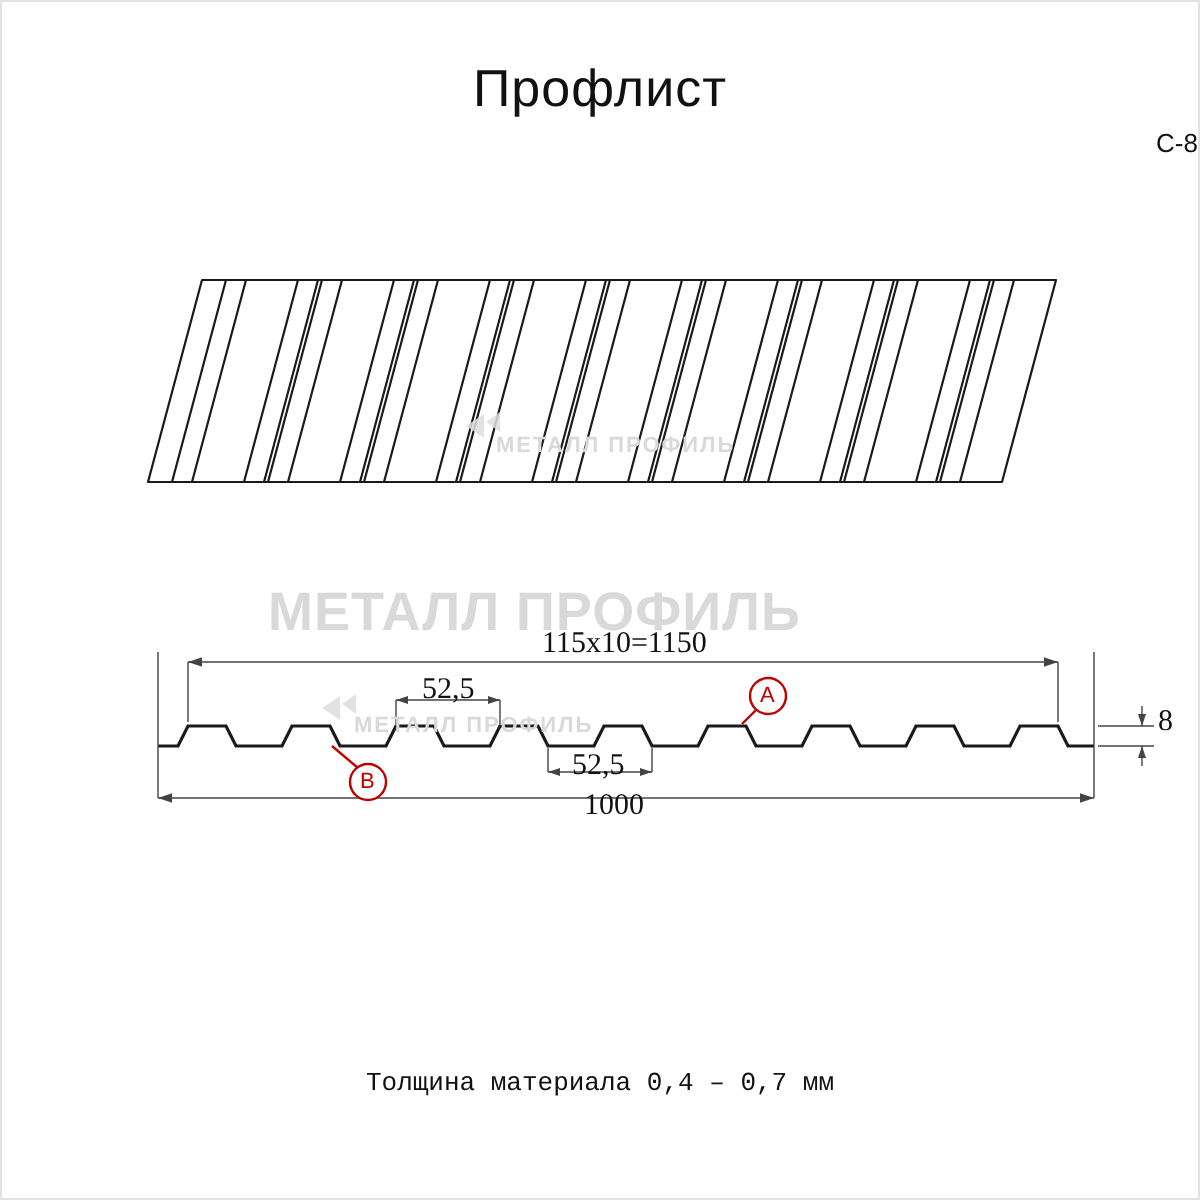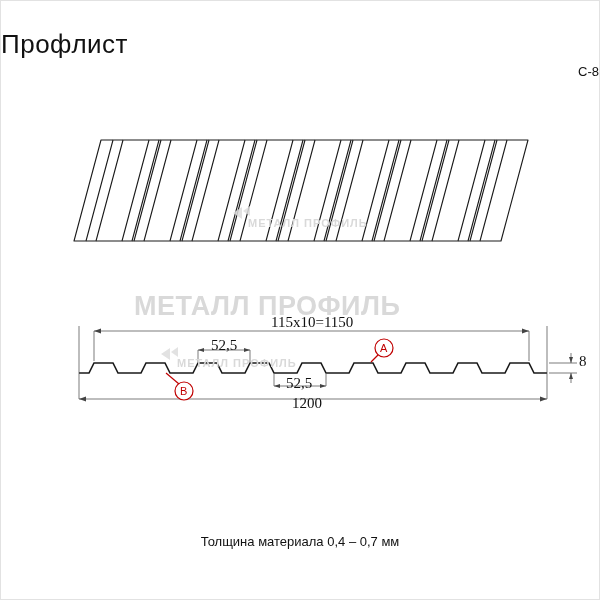--- a/index.html
+++ b/index.html
@@ -19,21 +19,21 @@
     position: absolute;
     inset: 0;
     border: 1px solid #e2e2e2;
     box-sizing: border-box;
   }
   .title {
     position: absolute;
     top: 28px;
     left: 0;
     width: 100%;
-    text-align: left;
+    text-align: center;
     font-size: 26px;
     font-weight: normal;
     letter-spacing: 0.5px;
     color: #111;
   }
   .subtitle {
     position: absolute;
     top: 63px;
     left: 0;
     width: 100%;
@@ -42,20 +42,21 @@
     color: #111;
   }
   .footer-note {
     position: absolute;
     top: 533px;
     left: 0;
     width: 100%;
     text-align: center;
     font-size: 13px;
     color: #111;
+    font-family: Liberation Mono, monospace;
   }
   .drawing {
     position: absolute;
     top: 0;
     left: 0;
   }
   .wm {
     position: absolute;
     font-family: "Liberation Sans", sans-serif;
     font-weight: bold;
@@ -205,20 +206,20 @@
       <circle cx="183" cy="390" r="9" stroke="#c00000" fill="#ffffff"></circle>
     </g>
   </svg>
 
   <div class="wm-small wm-s1">МЕТАЛЛ ПРОФИЛЬ</div>
   <div class="wm-small wm-s2">МЕТАЛЛ ПРОФИЛЬ</div>
 
   <div class="dim-label" style="left:270px; top:313px;">115х10=1150</div>
   <div class="dim-label" style="left:210px; top:336px;">52,5</div>
   <div class="dim-label" style="left:285px; top:374px;">52,5</div>
-  <div class="dim-label" style="left:291px; top:394px;">1200</div>
+  <div class="dim-label" style="left:291px; top:394px;">1000</div>
   <div class="dim-label" style="left:578px; top:352px;">8</div>
 
   <div class="marker-label" style="left:379px; top:341px;">A</div>
   <div class="marker-label" style="left:179px; top:384px;">B</div>
 
   <div class="footer-note">Толщина материала 0,4 – 0,7 мм</div>
 </div>
 
 </body></html>

